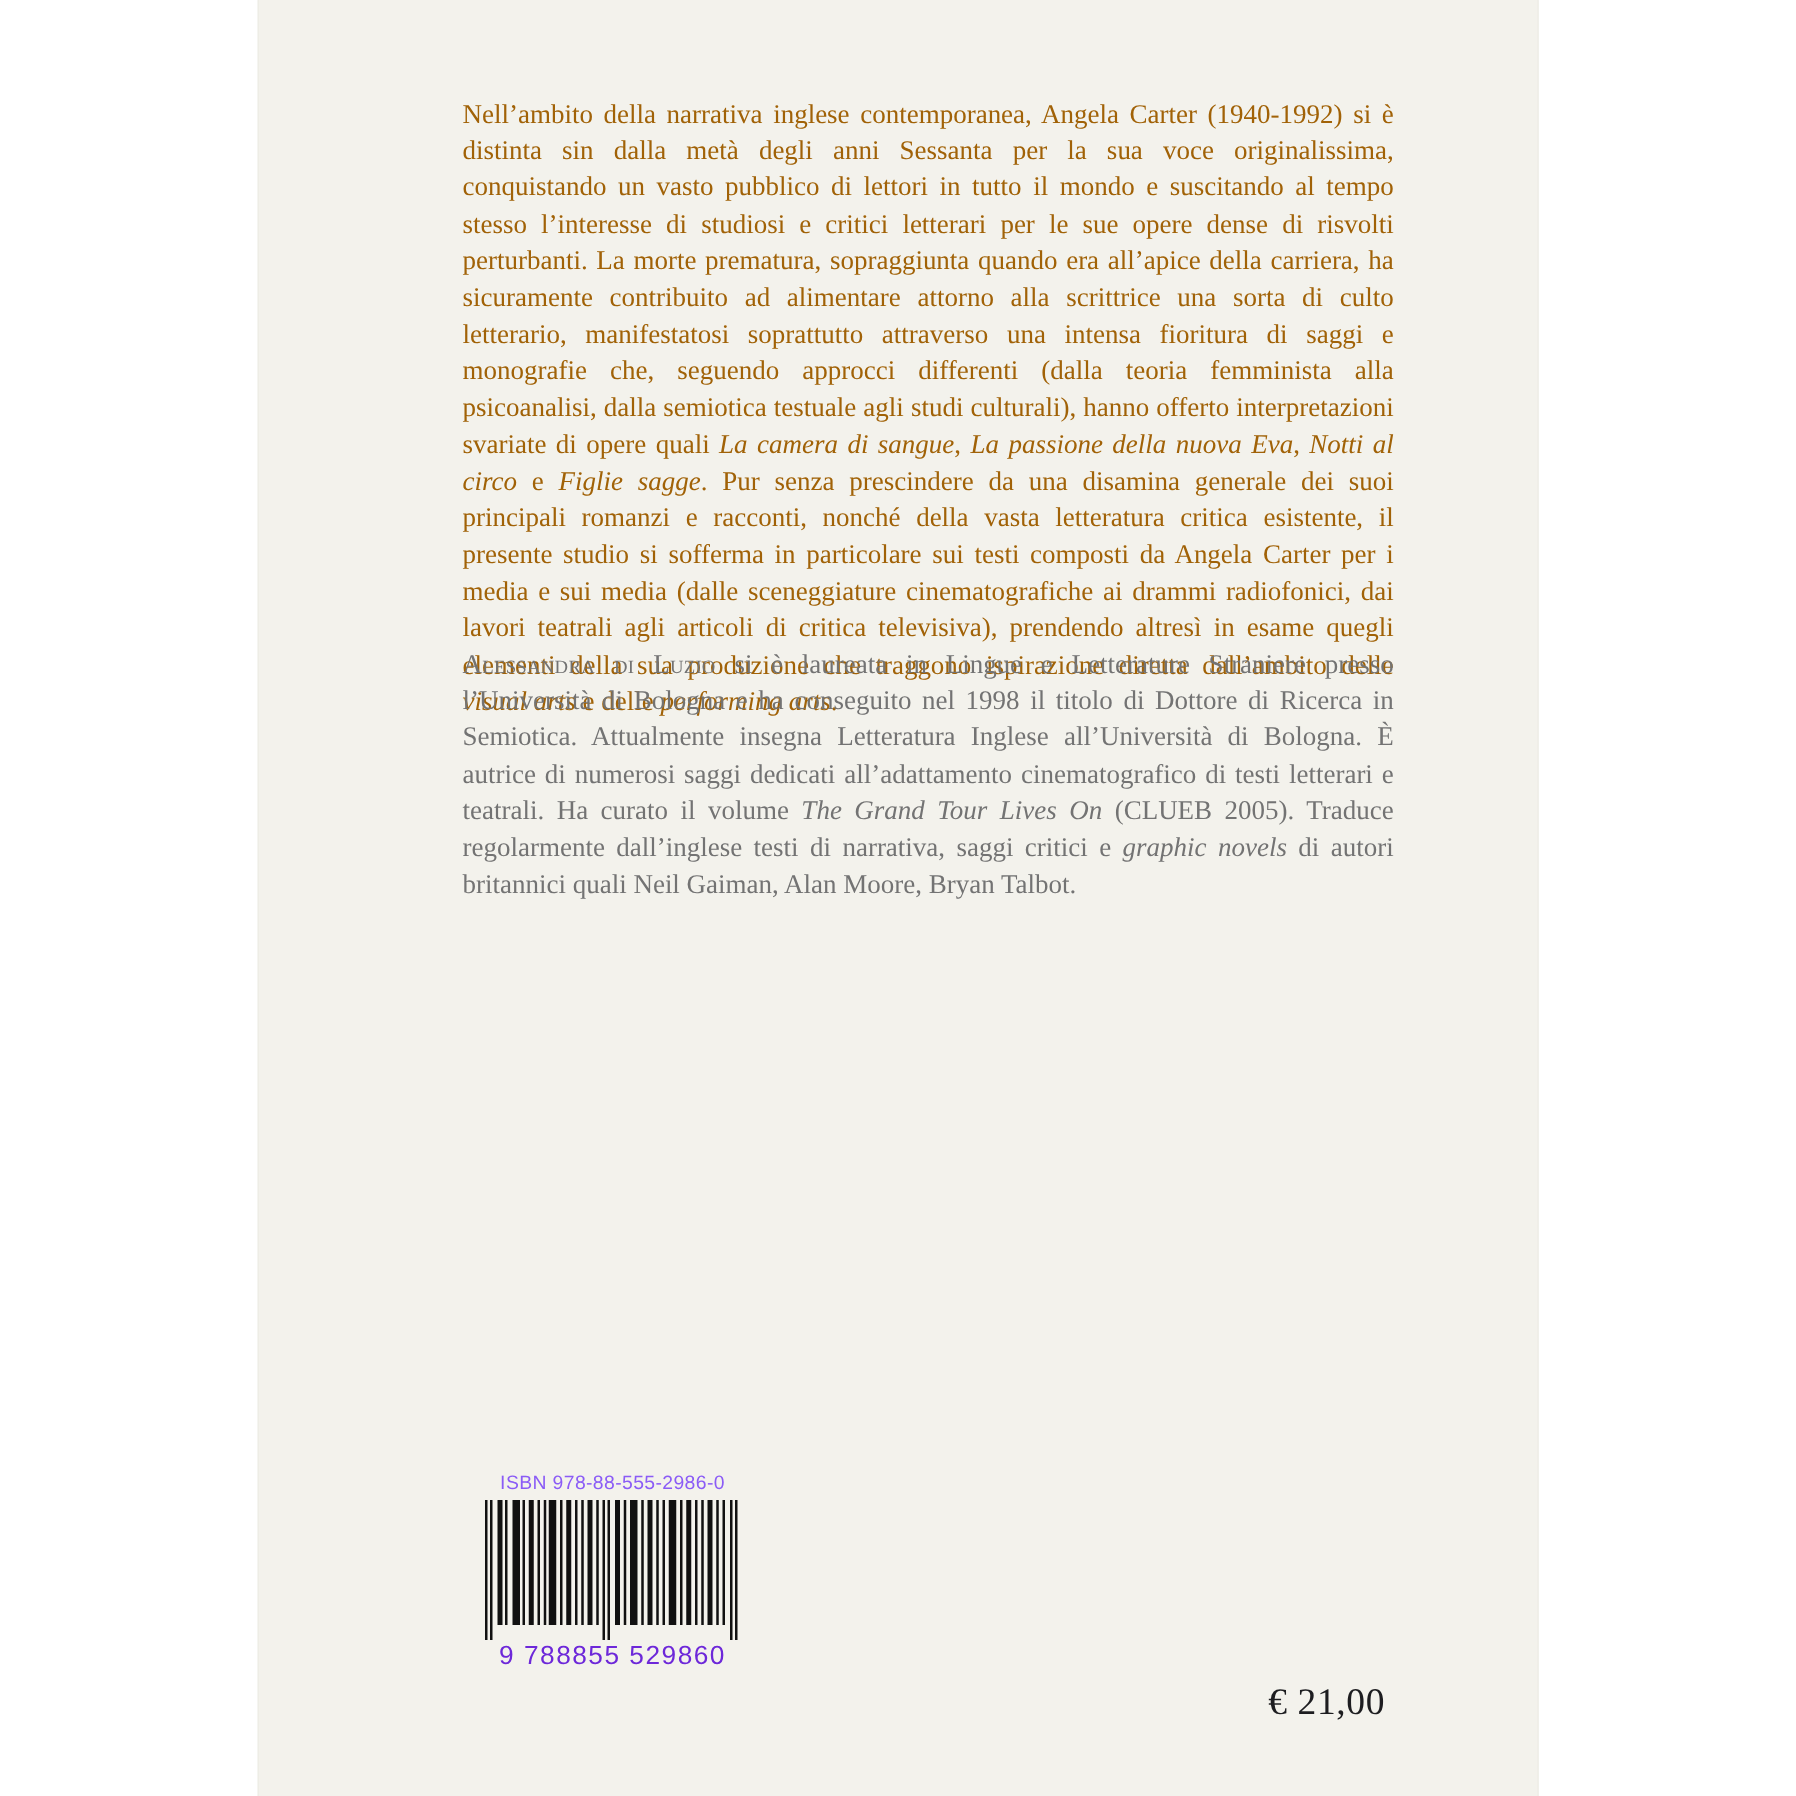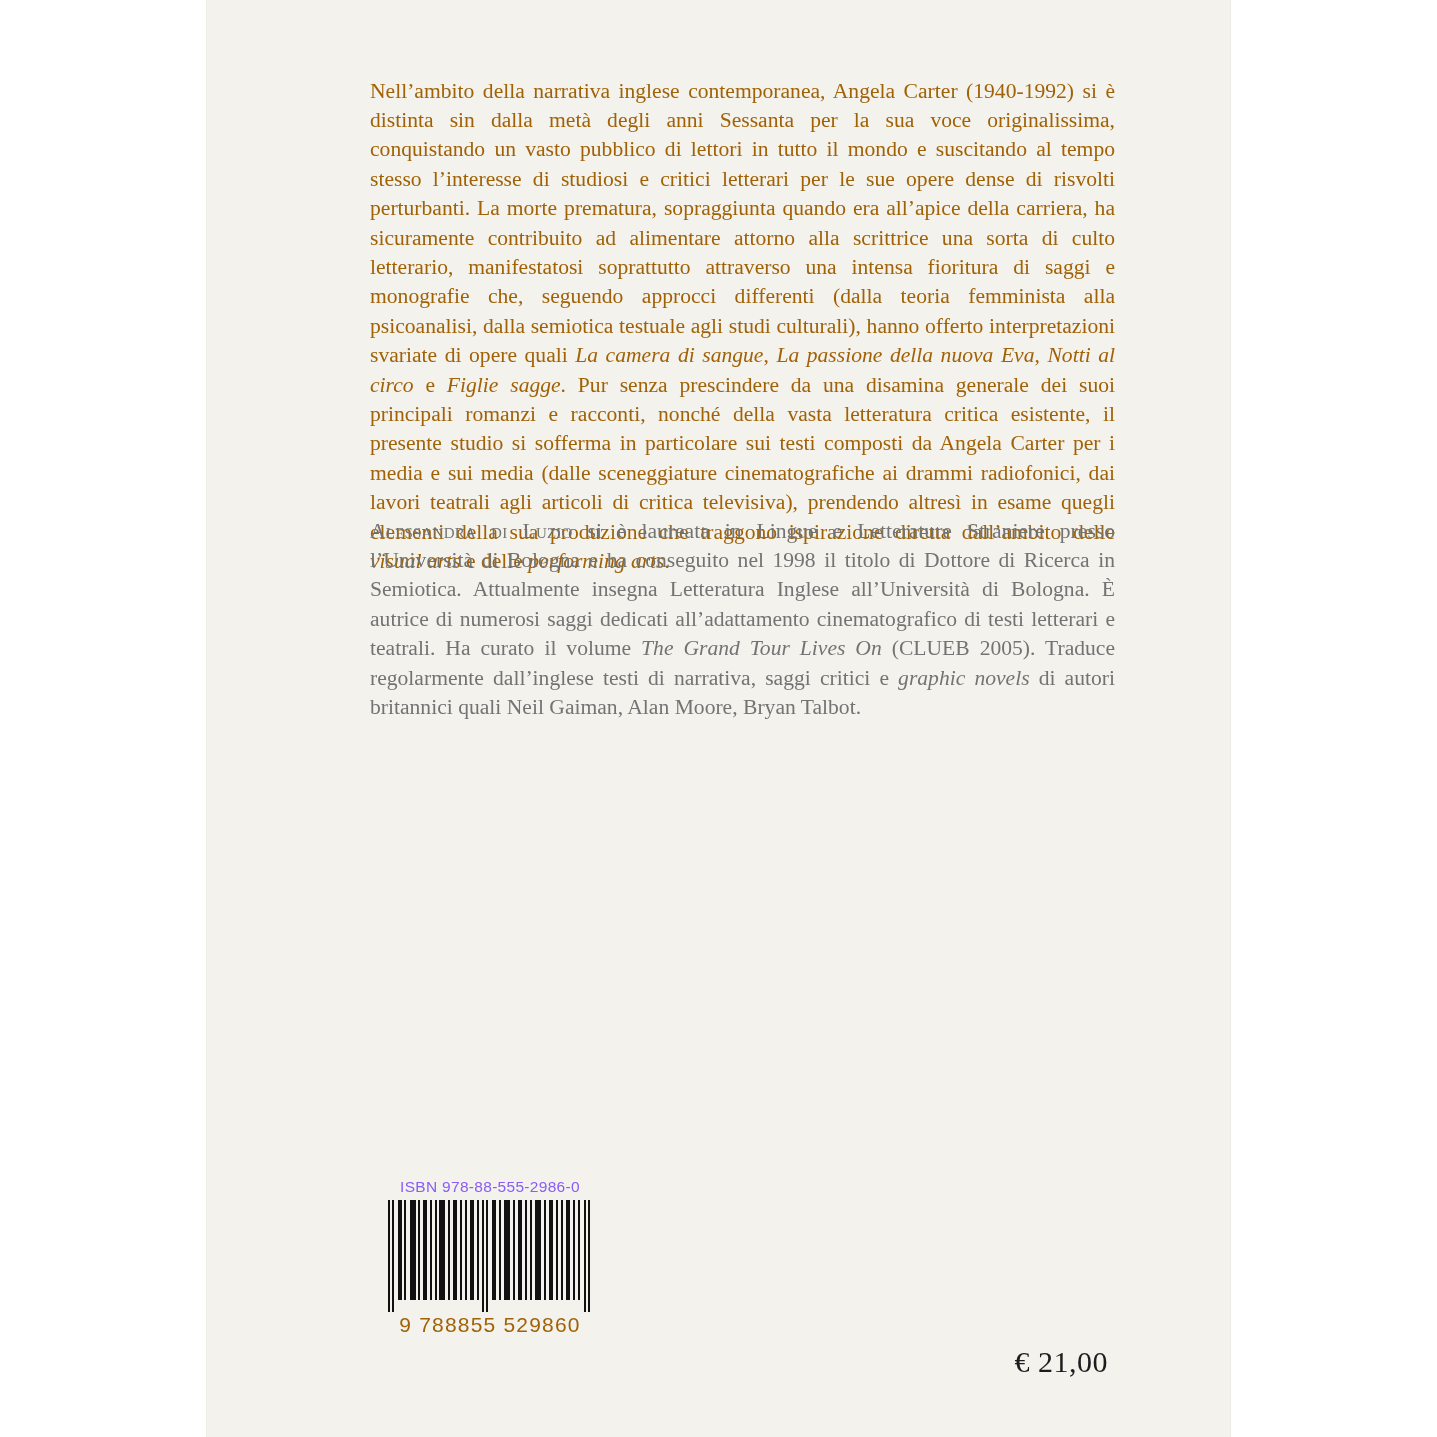--- a/index.html
+++ b/index.html
@@ -68,21 +68,21 @@
   #barcode-bars {
     height: 112px;
     width: 208px;
     margin: 0 auto;
     display: block;
   }
   #barcode-digits {
     font-family: "Liberation Sans", sans-serif;
     font-size: 21px;
     letter-spacing: 1.2px;
-    color: #a16207;
+    color: #6d28d9;
     text-align: center;
     margin-top: 1px;
     white-space: nowrap;
   }
   #price {
     position: absolute;
     right: 122px;
     bottom: 58px;
     font-size: 30px;
     color: #1d1d20;

